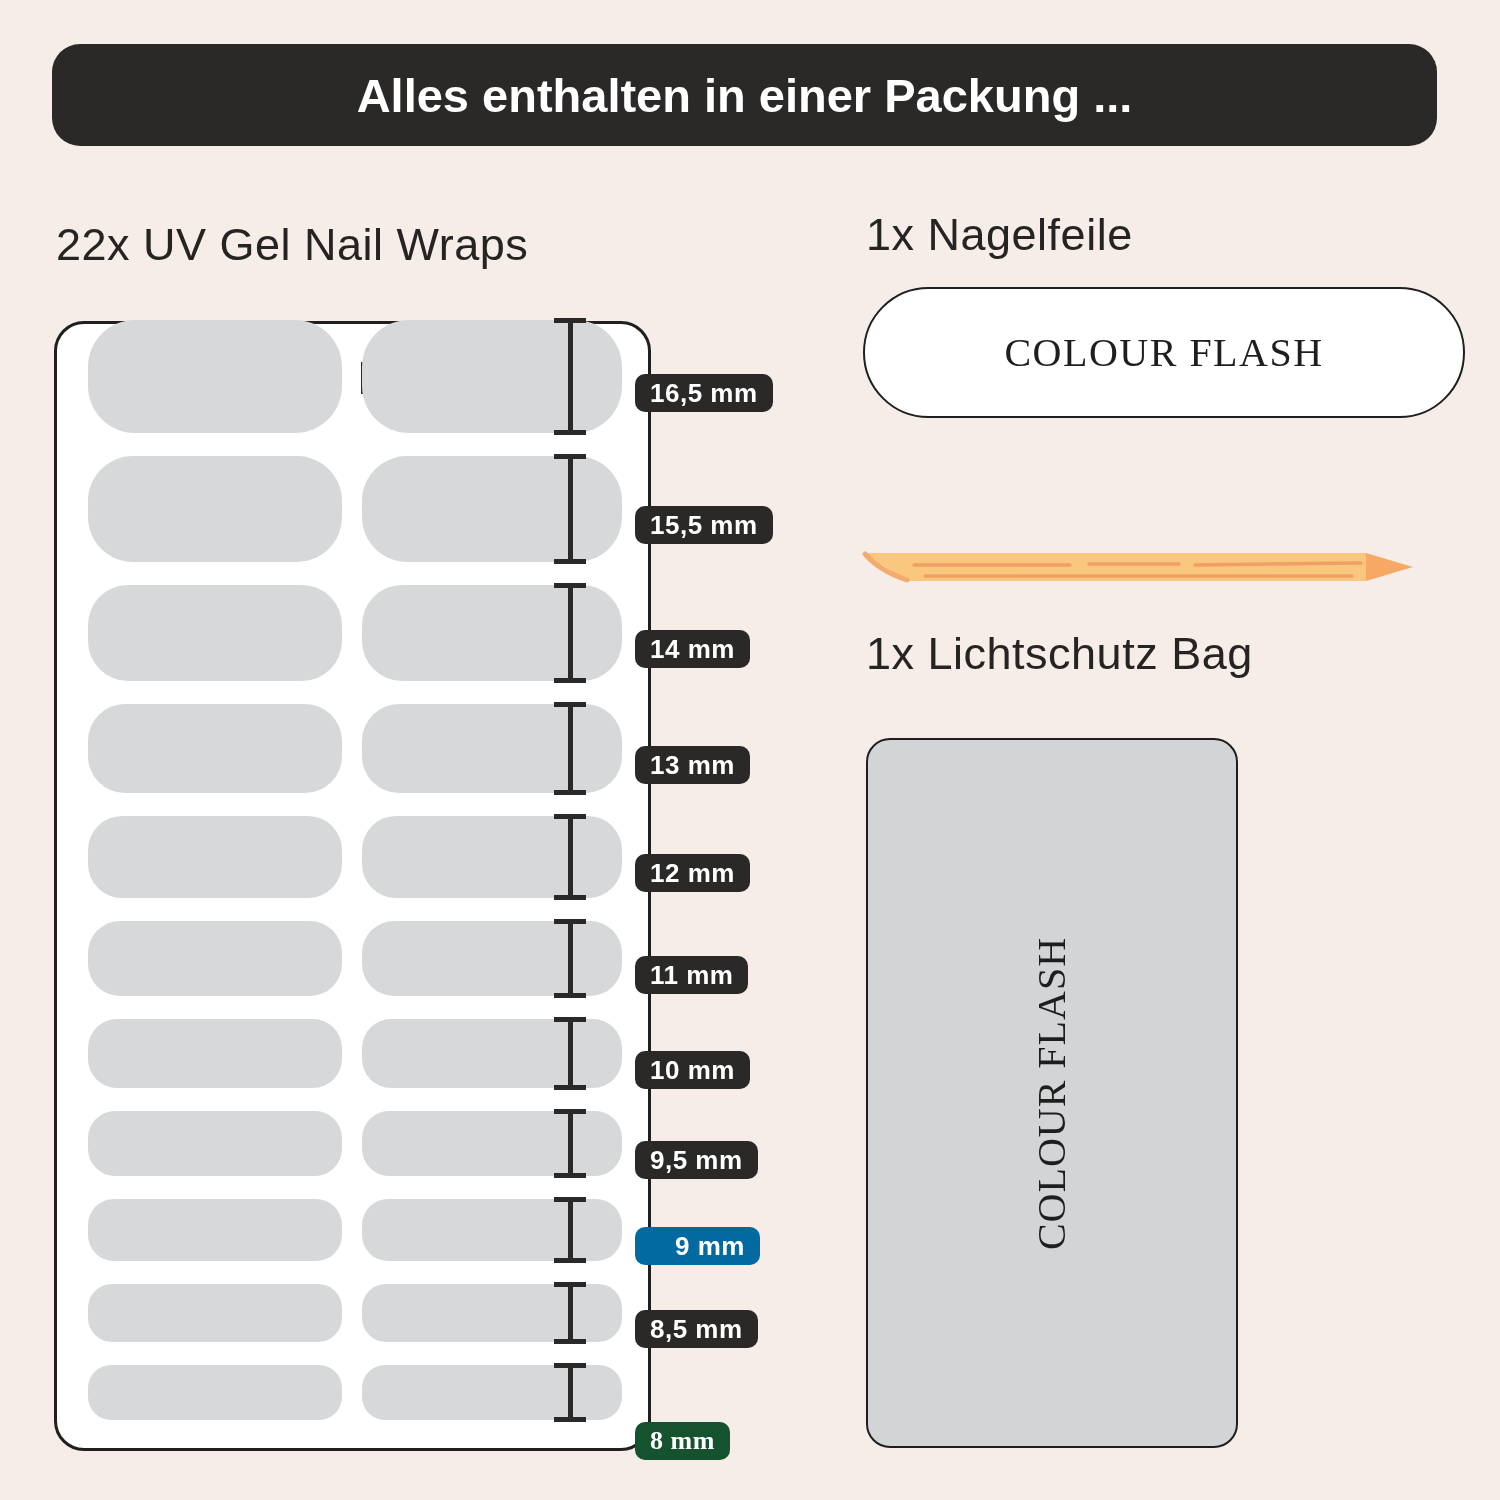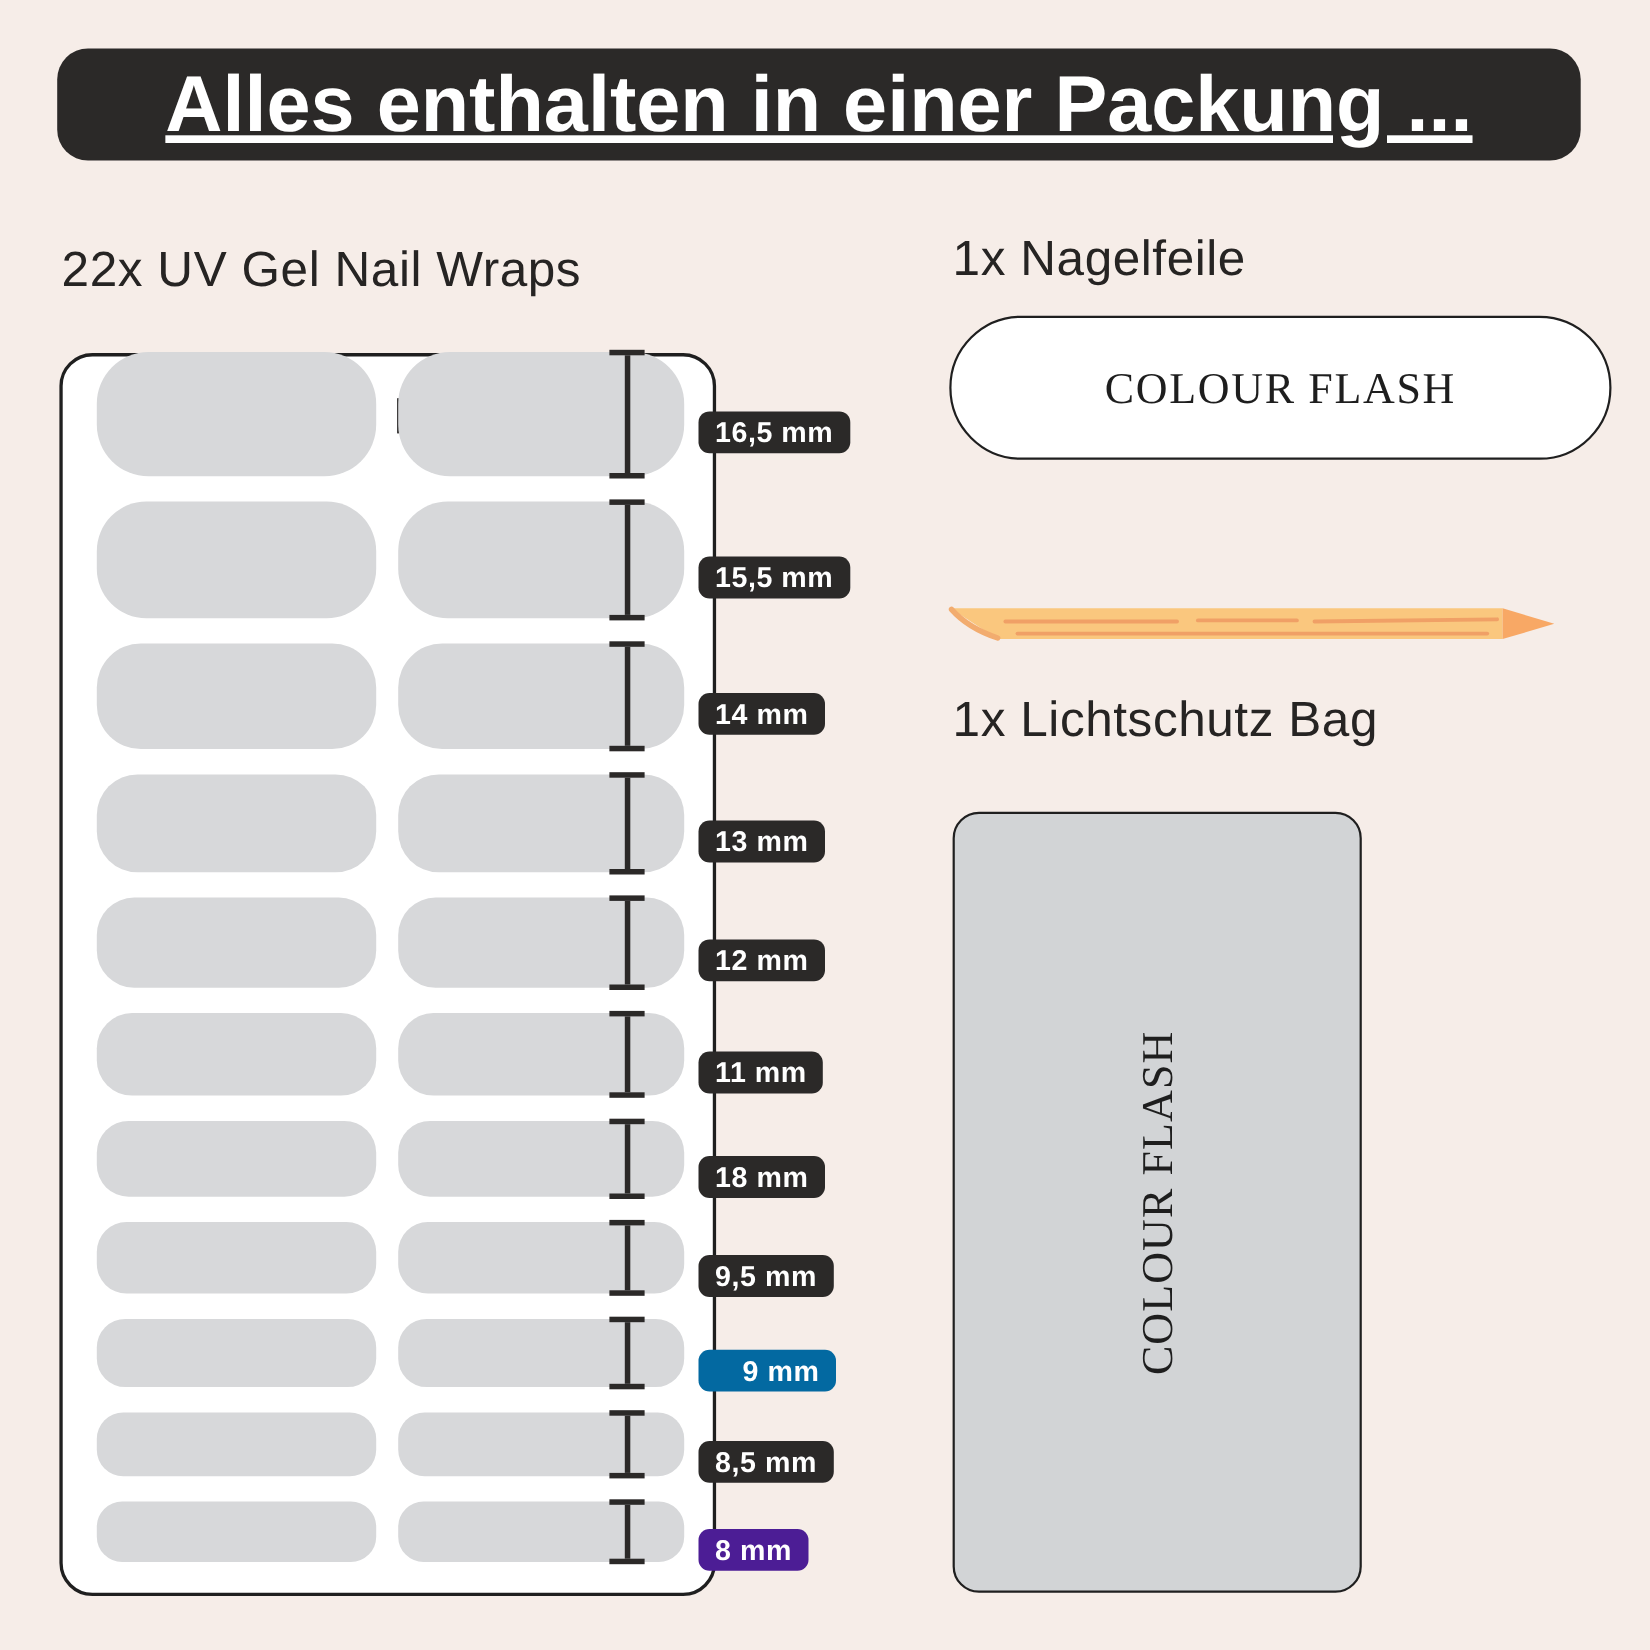--- a/index.html
+++ b/index.html
@@ -10,23 +10,22 @@
     font-family:"Liberation Sans", sans-serif;
     overflow:hidden;
   }
   
   .banner{
     position:absolute;left:52px;top:44px;width:1385px;height:102px;
     background:#2b2928;border-radius:28px;
     display:flex;align-items:center;justify-content:center;
   }
   .banner-text{
-    color:#ffffff;font-size:72px;font-weight:800;letter-spacing:0px;
+    color:#ffffff;font-size:47px;font-weight:800;letter-spacing:0px;
     white-space:nowrap;
-    text-decoration:underline;
   }
   
   .heading{
     position:absolute;color:#262423;font-size:45px;font-weight:400;
     letter-spacing:0.5px;line-height:1;white-space:nowrap;
   }
   #heading-wraps{left:56px;top:222px;}
   #heading-file{left:866px;top:212px;}
   #heading-stick{left:868px;top:480px;}
   #heading-bag{left:866px;top:631px;}
@@ -147,21 +146,21 @@
       <div class="nail" style="left: 88px; top: 921px; width: 254px; height: 75px; border-radius: 32px; background: rgb(215, 216, 218);"></div>
       <div class="nail" style="left: 362px; top: 921px; width: 260px; height: 75px; border-radius: 32px; background: rgb(215, 216, 218);"></div>
       <div class="ibeam" style="left: 554px; top: 919px; height: 79px;"></div>
       <div class="size-badge" style="top: 940px; background: rgb(43, 41, 40);">
         <span>11 mm</span>
       </div>
       <div class="nail" style="left: 88px; top: 1019px; width: 254px; height: 69px; border-radius: 29px; background: rgb(215, 216, 218);"></div>
       <div class="nail" style="left: 362px; top: 1019px; width: 260px; height: 69px; border-radius: 29px; background: rgb(215, 216, 218);"></div>
       <div class="ibeam" style="left: 554px; top: 1017px; height: 73px;"></div>
       <div class="size-badge" style="top: 1035px; background: rgb(43, 41, 40);">
-        <span>18 mm</span>
+        <span>10 mm</span>
       </div>
       <div class="nail" style="left: 88px; top: 1111px; width: 254px; height: 65px; border-radius: 27px; background: rgb(215, 216, 218);"></div>
       <div class="nail" style="left: 362px; top: 1111px; width: 260px; height: 65px; border-radius: 27px; background: rgb(215, 216, 218);"></div>
       <div class="ibeam" style="left: 554px; top: 1109px; height: 69px;"></div>
       <div class="size-badge" style="top: 1125px; background: rgb(43, 41, 40);">
         <span>9,5 mm</span>
       </div>
       <div class="nail" style="left: 88px; top: 1199px; width: 254px; height: 62px; border-radius: 26px; background: rgb(215, 216, 218);"></div>
       <div class="nail" style="left: 362px; top: 1199px; width: 260px; height: 62px; border-radius: 26px; background: rgb(215, 216, 218);"></div>
       <div class="ibeam" style="left: 554px; top: 1197px; height: 66px;"></div>
@@ -170,21 +169,21 @@
       </div>
       <div class="nail" style="left: 88px; top: 1284px; width: 254px; height: 58px; border-radius: 24px; background: rgb(215, 216, 218);"></div>
       <div class="nail" style="left: 362px; top: 1284px; width: 260px; height: 58px; border-radius: 24px; background: rgb(215, 216, 218);"></div>
       <div class="ibeam" style="left: 554px; top: 1282px; height: 62px;"></div>
       <div class="size-badge" style="top: 1294px; background: rgb(43, 41, 40);">
         <span>8,5 mm</span>
       </div>
       <div class="nail" style="left: 88px; top: 1365px; width: 254px; height: 55px; border-radius: 23px; background: rgb(215, 216, 218);"></div>
       <div class="nail" style="left: 362px; top: 1365px; width: 260px; height: 55px; border-radius: 23px; background: rgb(215, 216, 218);"></div>
       <div class="ibeam" style="left: 554px; top: 1363px; height: 59px;"></div>
-      <div class="size-badge" style="top: 1374px; background: #4c1d95;">
+      <div class="size-badge" style="top: 1406px; background: #14532d; font-family: Liberation Serif, serif;">
         <span>8 mm</span>
       </div>
     </div>
 
   <div class="file-pill">
     <span class="serif-brand">COLOUR FLASH</span>
   </div>
 
   <svg class="stick" viewBox="0 0 556 34">
     <polygon id="stick-body" points="2,3 504,3 504,31 45,31" fill="#FAC77E"></polygon>

